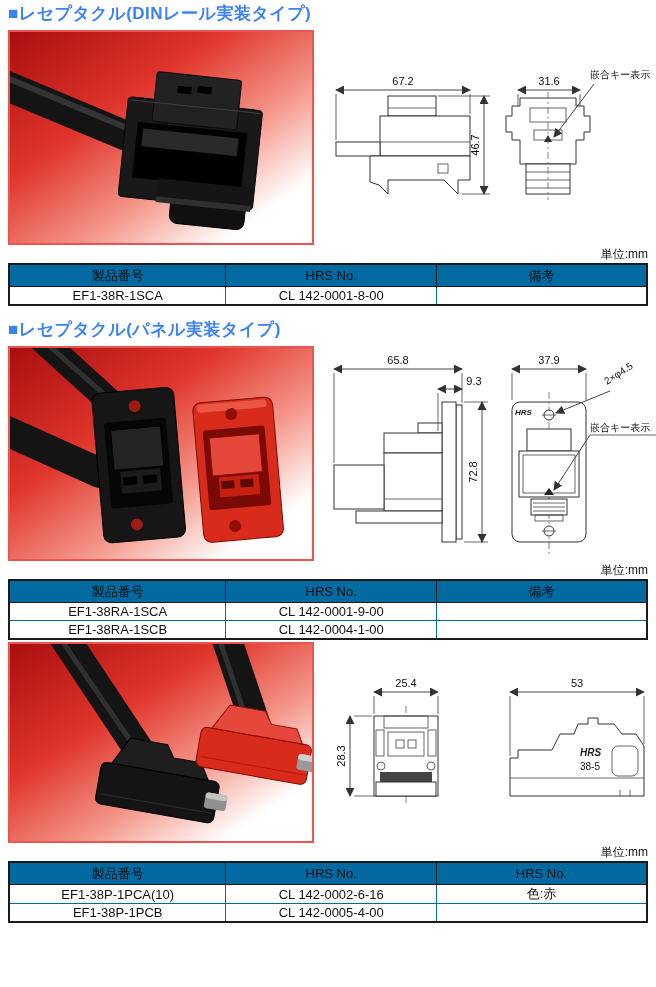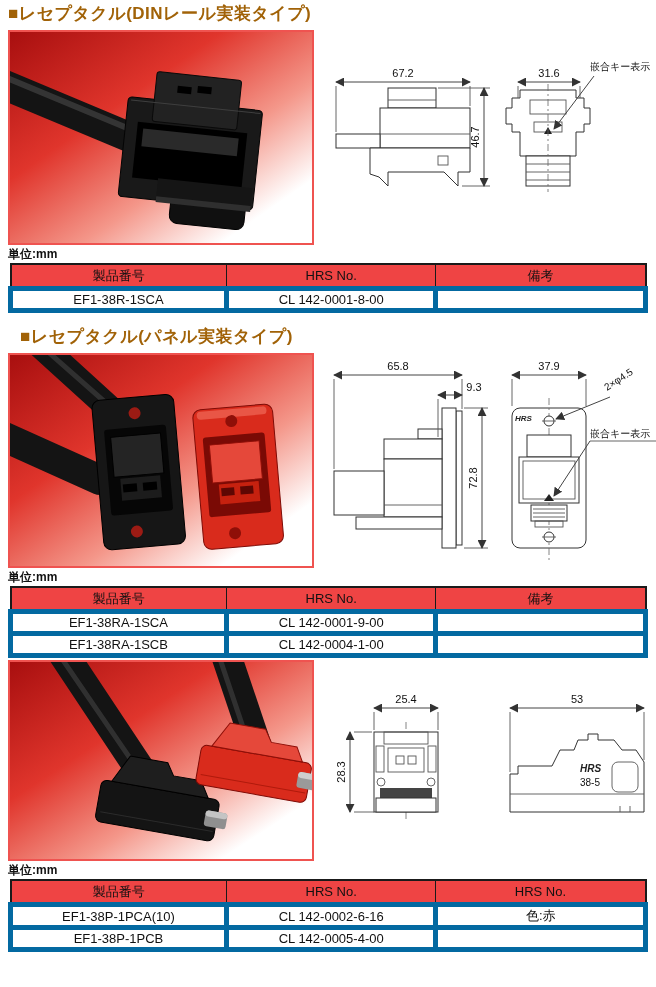--- a/index.html
+++ b/index.html
@@ -1,26 +1,26 @@
 <!DOCTYPE html>
 <html><head>
 <meta charset="utf-8">
 <style>
   html,body{margin:0;padding:0;background:#fff;}
   body{width:656px;font-family:"Liberation Sans","DejaVu Sans",sans-serif;color:#111;}
   .page{width:656px;box-sizing:border-box;padding:4px 8px 0 8px;}
-  .sec-title{font-size:17px;font-weight:bold;color:#a16207;margin:0 0 6px 0;line-height:20px;letter-spacing:0.5px;}
-  .sec-title.mt{margin-top:14px;margin-left:12px;}
-  .content-row{display:flex;align-items:flex-start;}
+  .sec-title{font-size:17px;font-weight:bold;color:#3b82f6;margin:0 0 6px 0;line-height:20px;letter-spacing:0.5px;}
+  .sec-title.mt{margin-top:14px;}
+  .content-row{display:flex;align-items:center;}
   .photo{border:2px solid #ef5350;background:#fff;line-height:0;flex:0 0 auto;}
   .drawing{flex:1 1 auto;margin-left:8px;line-height:0;}
-  .unit{font-size:12px;font-weight:bold;text-align:left;margin:2px 0 2px 0;line-height:14px;}
+  .unit{font-size:12px;font-weight:normal;text-align:right;margin:2px 0 2px 0;line-height:14px;}
   table.prod{width:640px;border-collapse:collapse;table-layout:fixed;border:2px solid #1a1a1a;margin-bottom:2px;}
-  table.prod th{background:#ef4444;border:1px solid #1a1a1a;font-size:13px;font-weight:normal;height:21px;padding:0 16px;}
-  table.prod td{border:5px solid #0369a1;font-size:13px;text-align:center;height:17px;padding:0 0;white-space:nowrap;}
+  table.prod th{background:#0369a1;border:1px solid #1a1a1a;font-size:13px;font-weight:normal;height:21px;padding:0 16px;}
+  table.prod td{border:1px solid #0369a1;font-size:13px;text-align:center;height:17px;padding:0 0;white-space:nowrap;}
   .c1{width:34%;} .c2{width:33%;} .c3{width:33%;}
   .fil{stroke:#333;stroke-width:1;fill:#fff;}
   .thin{stroke:#555;stroke-width:0.9;fill:none;}
   .dim{stroke:#444;stroke-width:1;fill:none;}
   .cl{stroke:#666;stroke-width:0.8;stroke-dasharray:7 3 2 3;fill:none;}
   .dimtxt{font:11px "Liberation Sans","DejaVu Sans",sans-serif;fill:#111;text-anchor:middle;}
   .lbltxt{font:10px "Liberation Sans","DejaVu Sans",sans-serif;fill:#111;}
   .logotxt{font:italic bold 8px "Liberation Sans","DejaVu Sans",sans-serif;fill:#222;}
 </style>
 </head>

